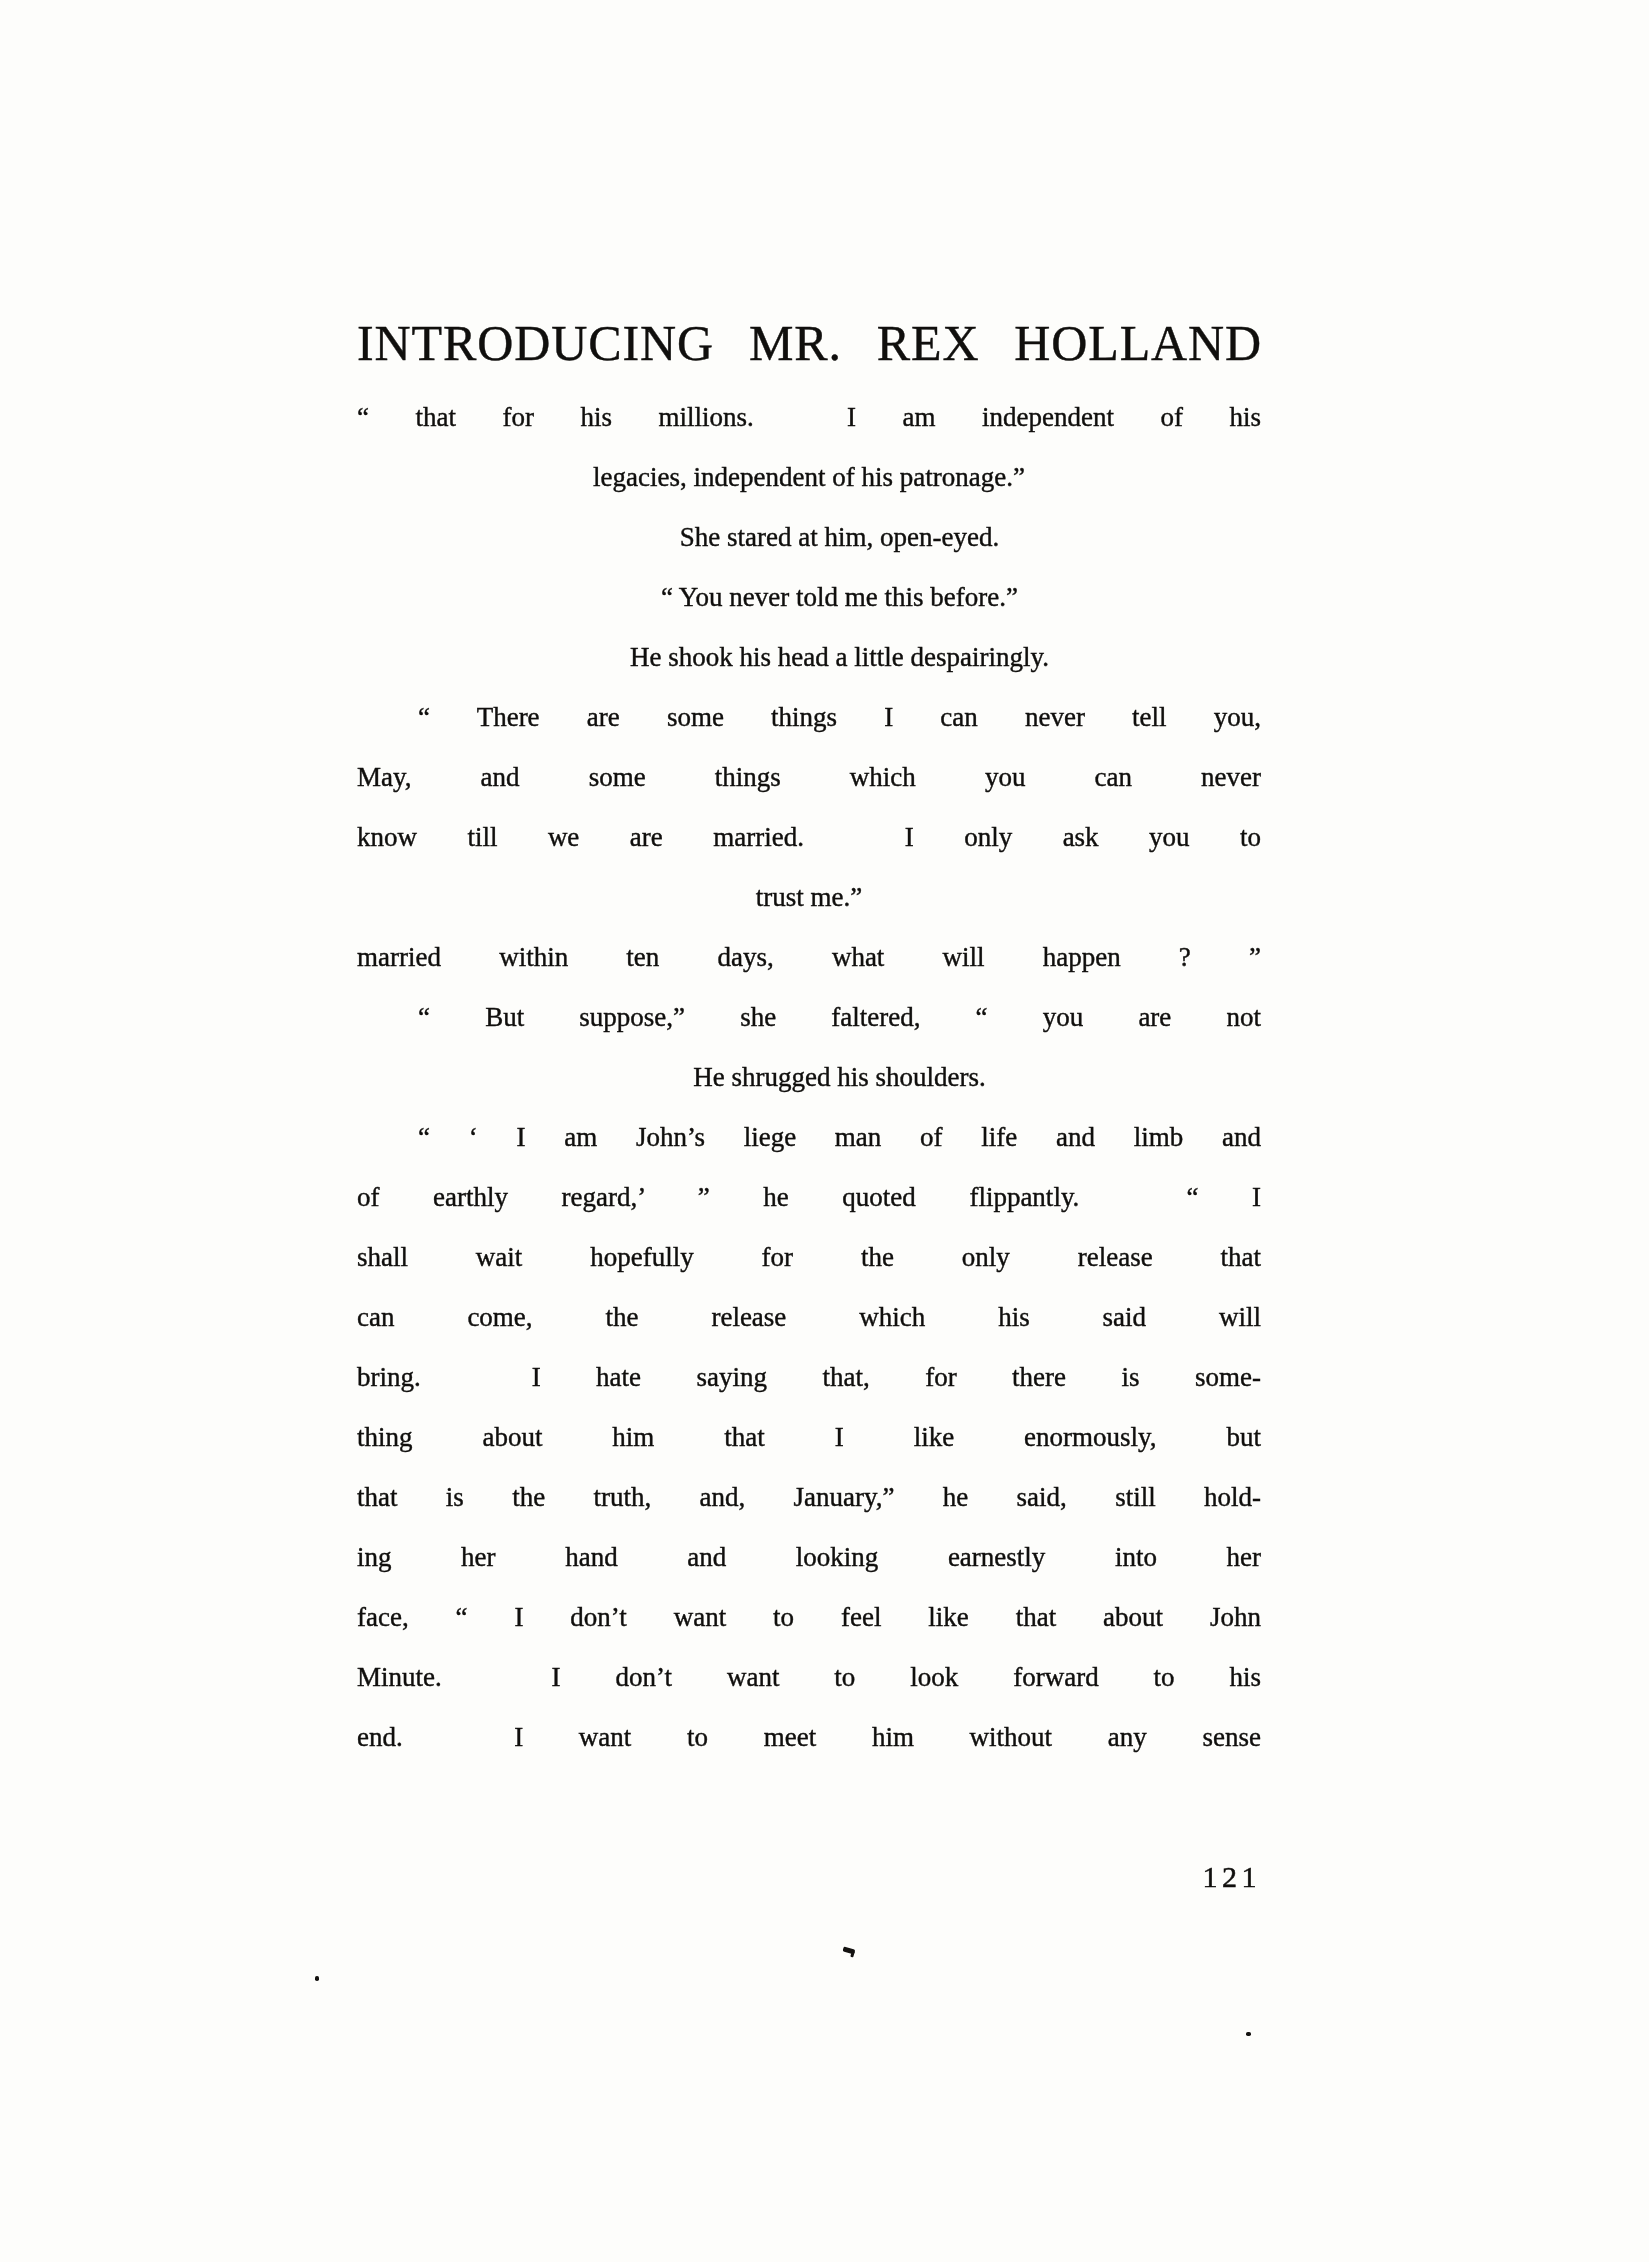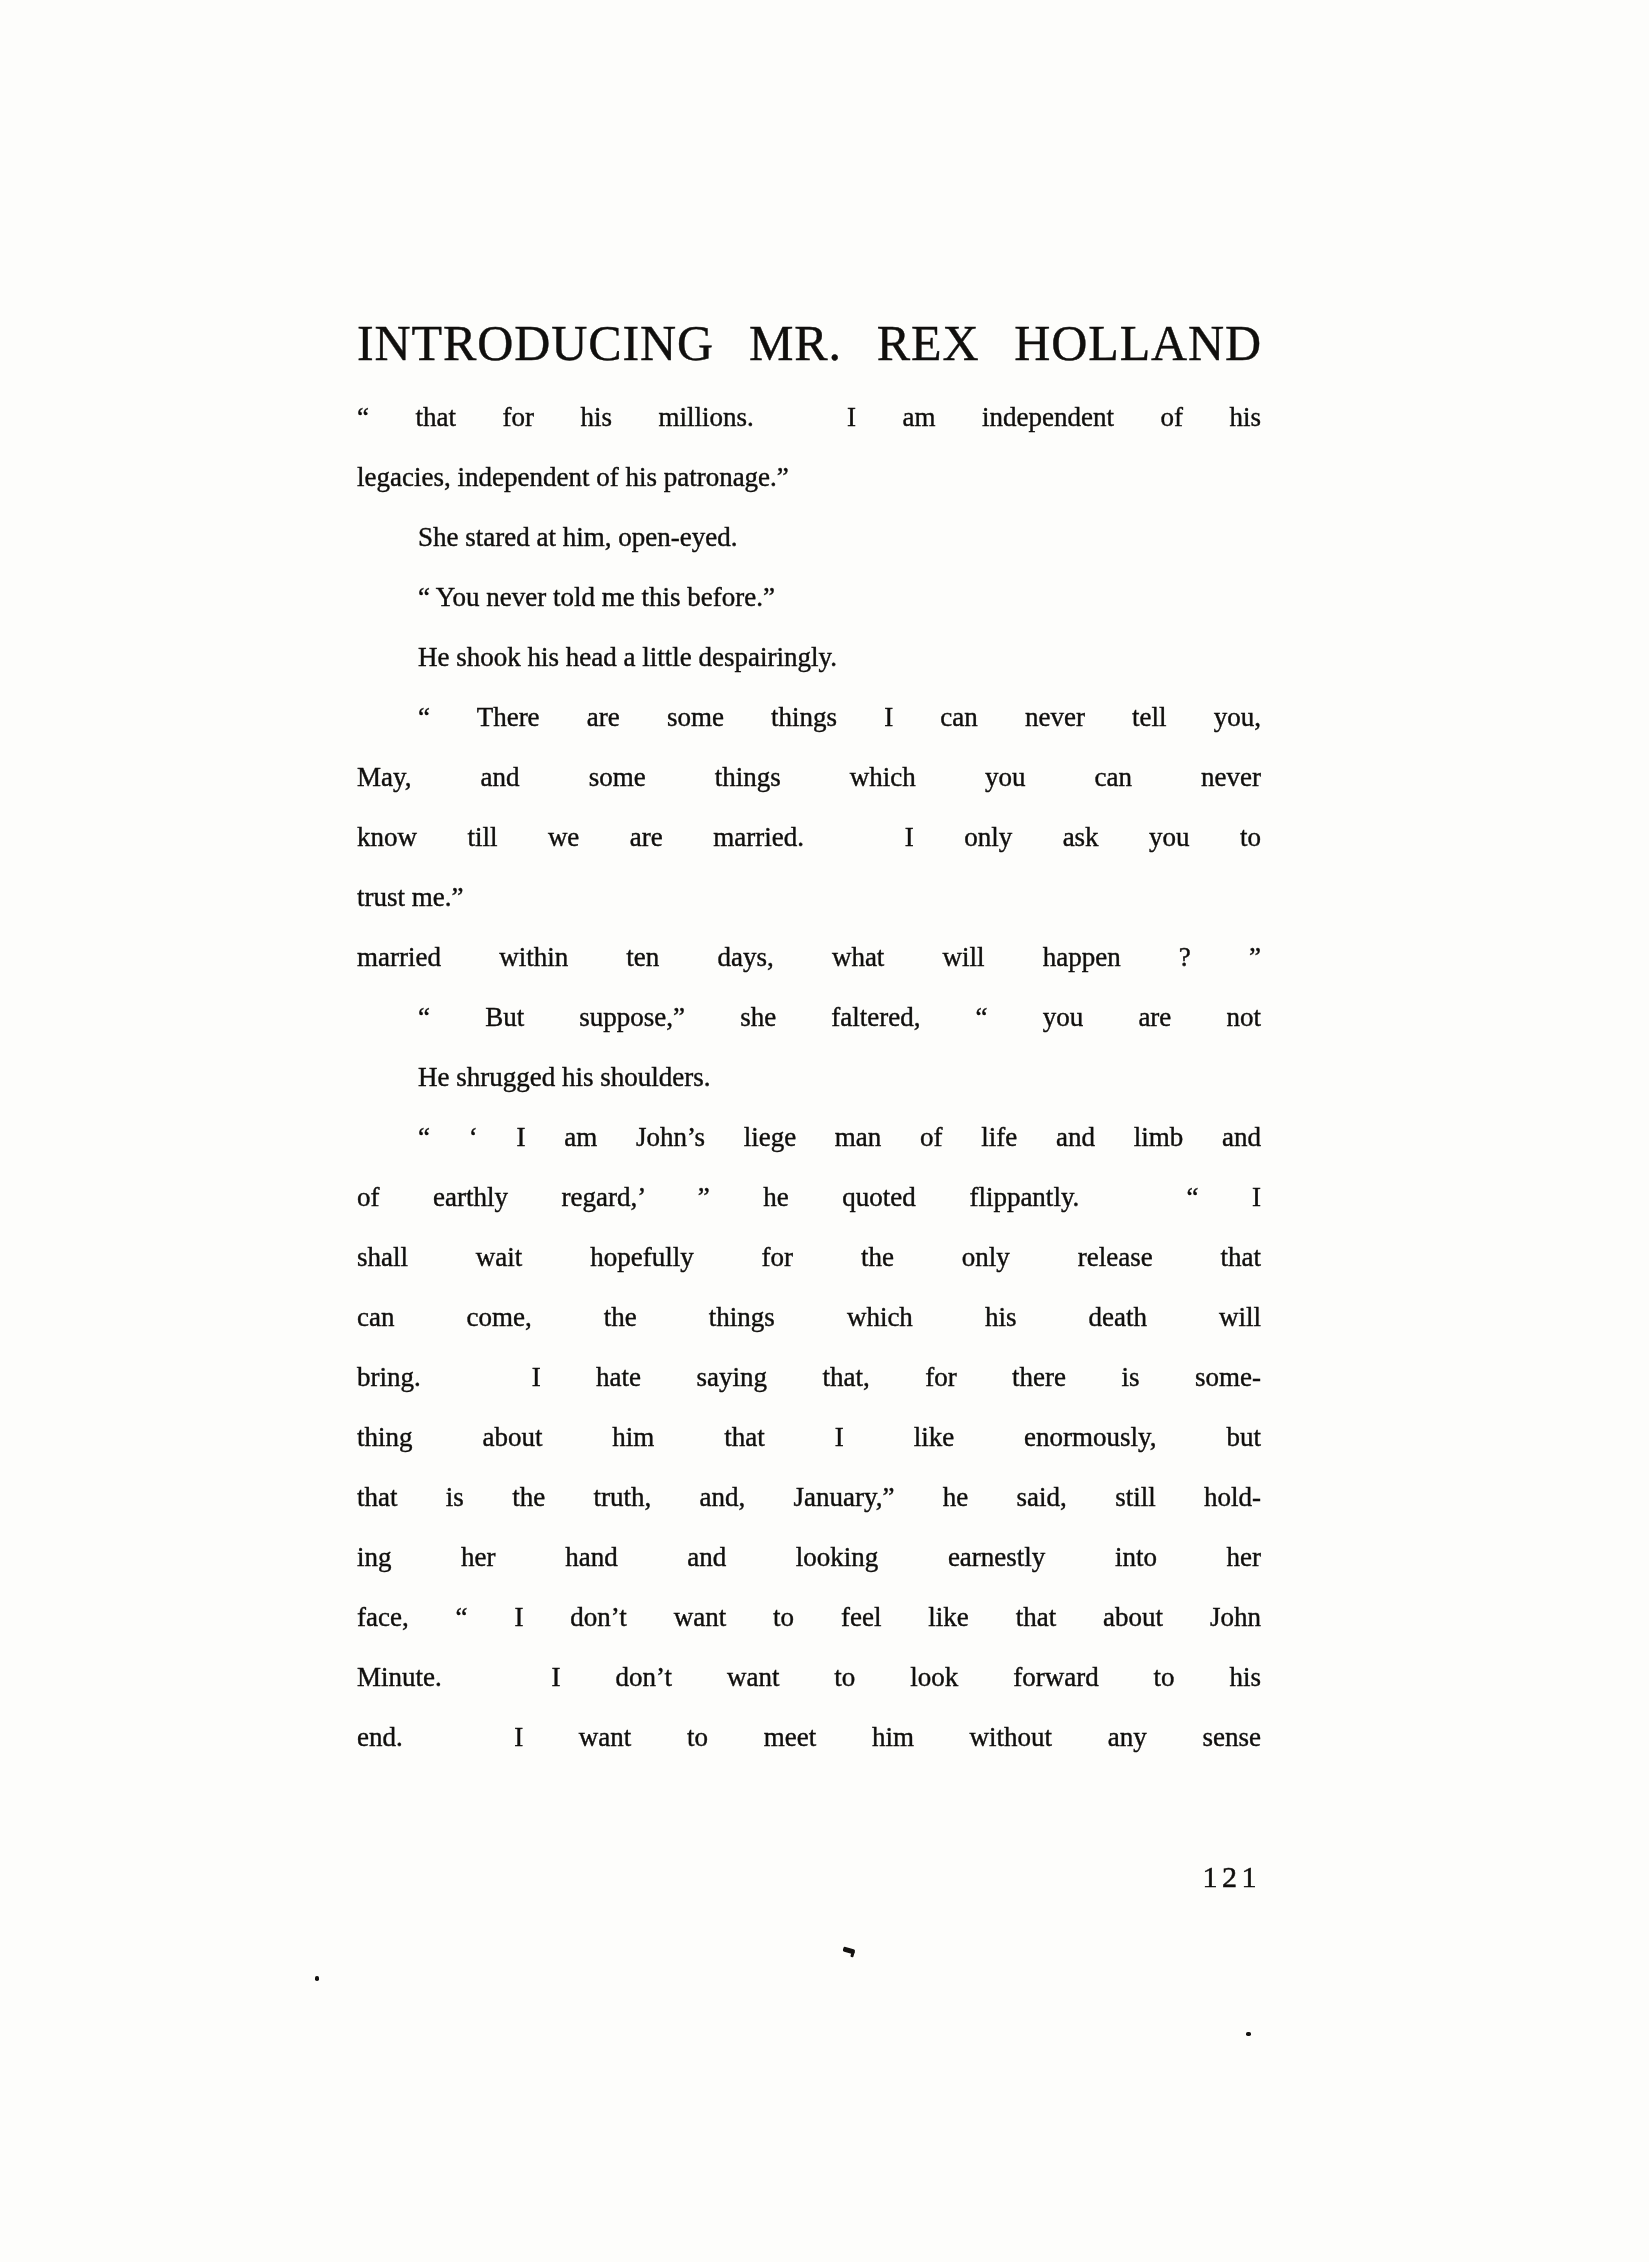--- a/index.html
+++ b/index.html
@@ -34,21 +34,21 @@
     left: 357px;
     top: 387px;
     width: 904px;
     font-size: 27px;
     -webkit-text-stroke: 0.4px #100f0d;
   }
   .line {
     height: 60px;
     line-height: 60px;
     white-space: pre-wrap;
-    text-align: left;
+    text-align: center;
   }
   .line.justify {
     text-align: justify;
     text-align-last: justify;
   }
   .line.indent {
     padding-left: 61px;
   }
   .page-number {
     position: absolute;
@@ -112,21 +112,21 @@
       <div class="line indent justify">“ There are some things I can never tell you,</div>
       <div class="line justify">May, and some things which you can never</div>
       <div class="line justify">know till we are married.  I only ask you to</div>
       <div class="line">trust me.”</div>
       <div class="line justify">married within ten days, what will happen ? ”</div>
       <div class="line indent justify">“ But suppose,” she faltered, “ you are not</div>
       <div class="line indent">He shrugged his shoulders.</div>
       <div class="line indent justify">“ ‘ I am John’s liege man of life and limb and</div>
       <div class="line justify">of earthly regard,’ ” he quoted flippantly.  “ I</div>
       <div class="line justify">shall wait hopefully for the only release that</div>
-      <div class="line justify">can come, the things which his death will</div>
+      <div class="line justify">can come, the release which his said will</div>
       <div class="line justify">bring.  I hate saying that, for there is some-</div>
       <div class="line justify">thing about him that I like enormously, but</div>
       <div class="line justify">that is the truth, and, January,” he said, still hold-</div>
       <div class="line justify">ing her hand and looking earnestly into her</div>
       <div class="line justify">face, “ I don’t want to feel like that about John</div>
       <div class="line justify">Minute.  I don’t want to look forward to his</div>
       <div class="line justify">end.  I want to meet him without any sense</div>
     </div>
 
   <div class="page-number">121</div>

